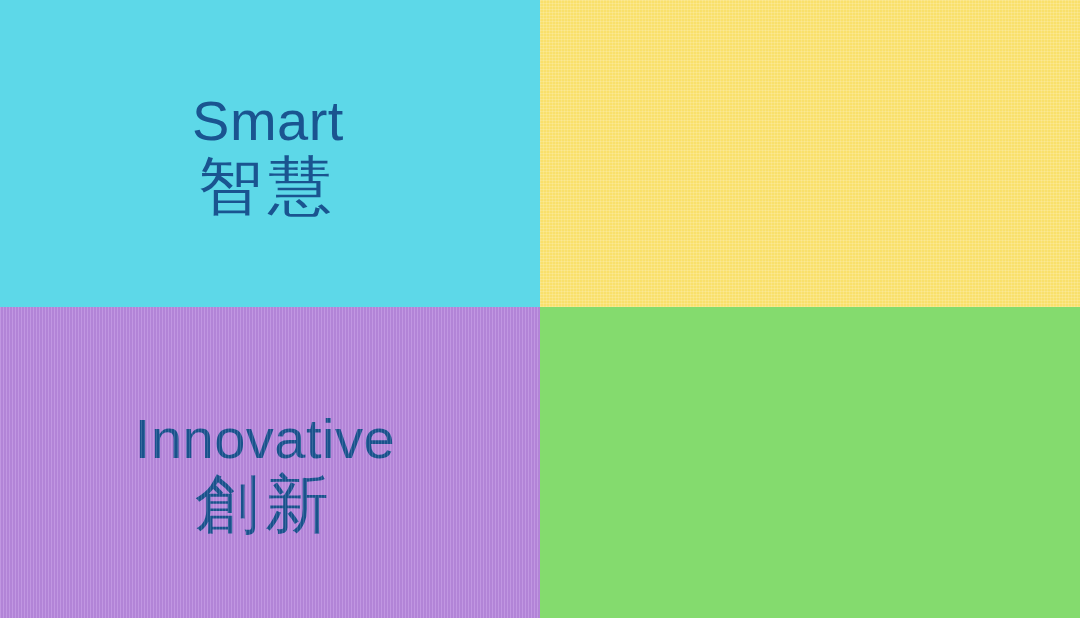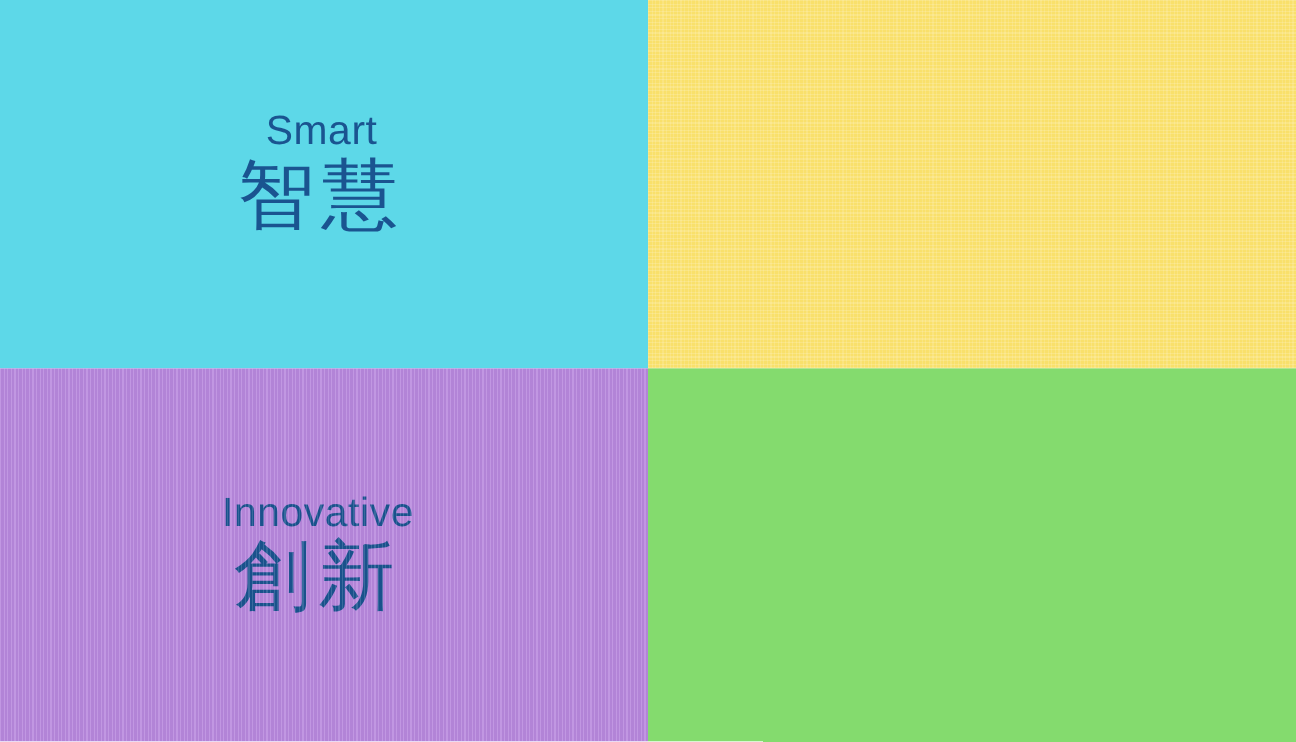--- a/index.html
+++ b/index.html
@@ -44,21 +44,21 @@
   .label-block {
     position: absolute;
     text-align: center;
     line-height: 1;
     user-select: none;
     white-space: nowrap;
   }
   .label-en {
     font-family: "Liberation Sans", "DejaVu Sans", sans-serif;
     font-weight: 400;
-    font-size: 34px;
+    font-size: 56px;
     letter-spacing: 0.5px;
     line-height: 1.05;
   }
   .label-cjk {
     font-family: "DejaVu Sans", "Liberation Sans", sans-serif;
     font-weight: 400;
     font-size: 64px;
     letter-spacing: 6px;
     line-height: 1.12;
     margin-top: 0;

